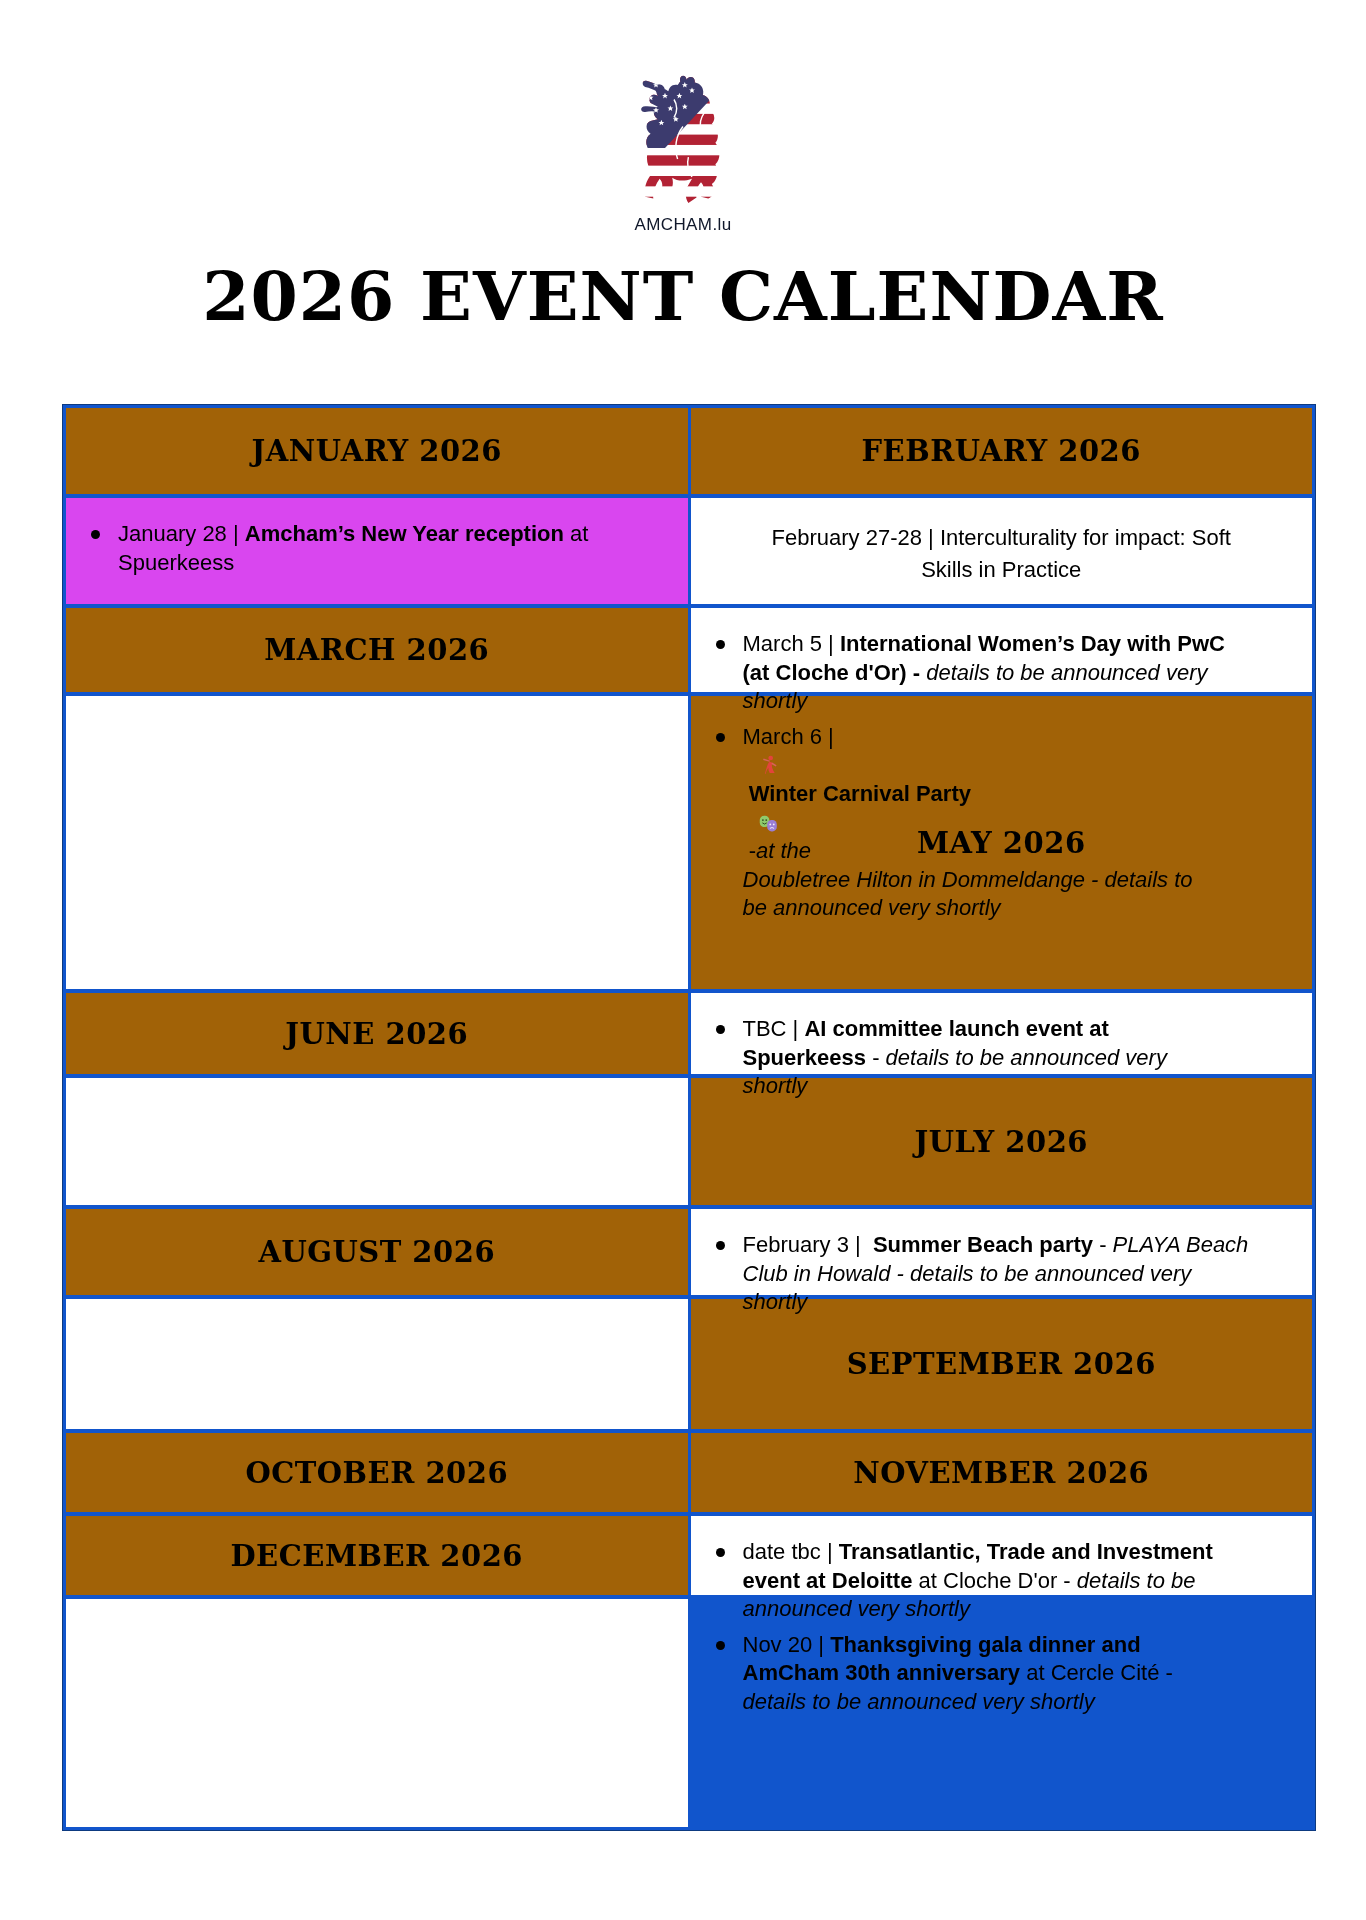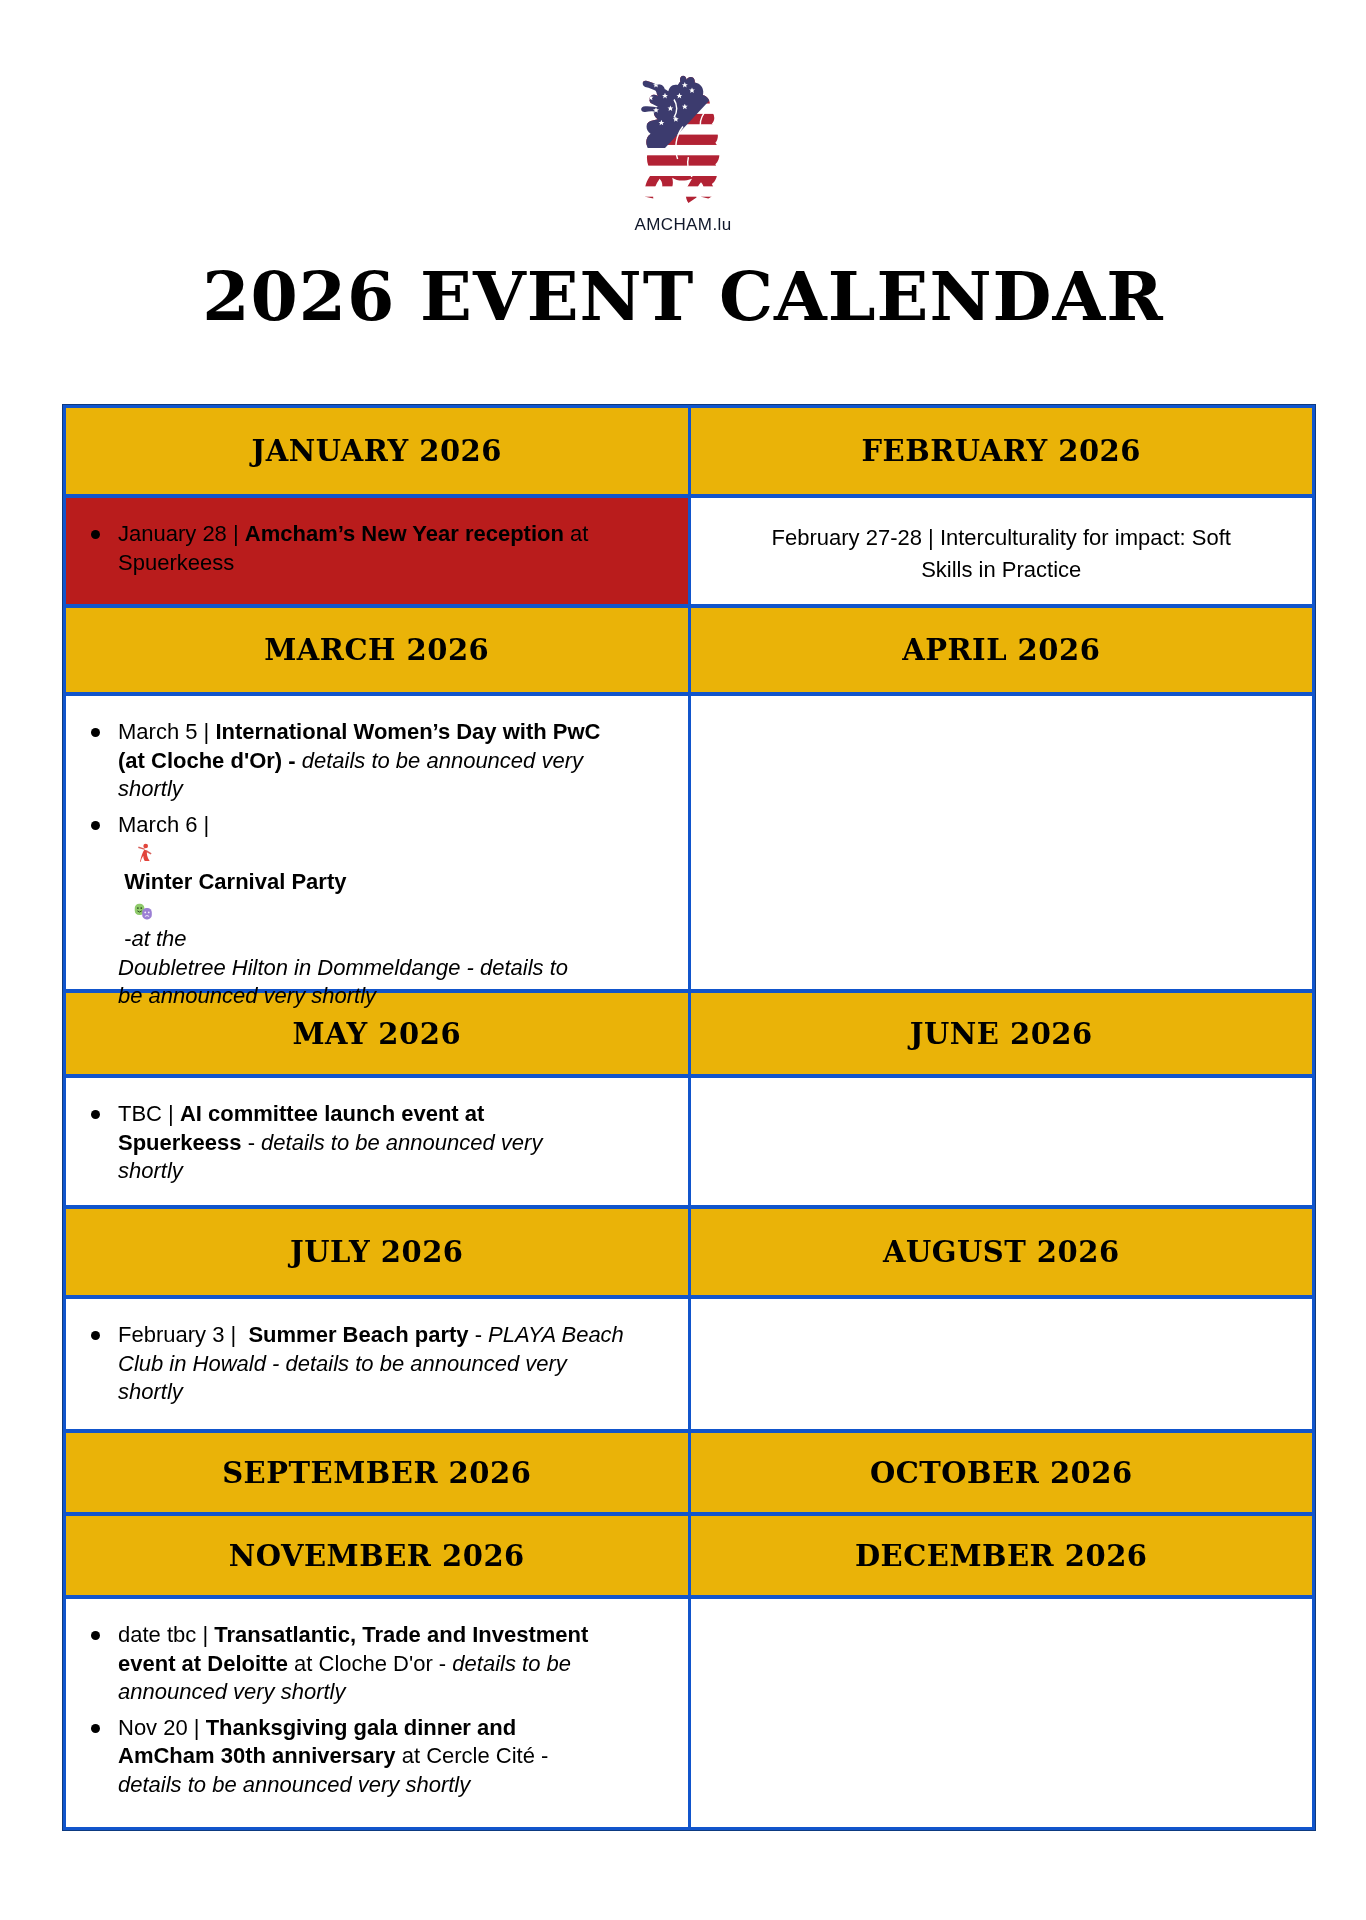--- a/index.html
+++ b/index.html
@@ -17,27 +17,27 @@
     font-weight:700;font-size:68px;line-height:1;letter-spacing:1px;margin-top:26px;
   }
   .calendar{
     margin:74px 50px 0 62px;width:1254px;box-sizing:border-box;
     display:grid;grid-template-columns:1fr 1fr;
     grid-template-rows:86px 106px 84px 293px 81px 127px 86px 130px 79px 79px 228px;
     column-gap:3px;row-gap:4px;padding:3px;background:#1155cc;border:1px solid #0d3a80;
   }
   .cell{background:#fff;box-sizing:border-box;min-width:0;}
   .month-cell{
-    background:#eab308;display:flex;align-items:center;justify-content:center;
+    background:#a16207;display:flex;align-items:center;justify-content:center;
     font-family:"DejaVu Serif","Liberation Serif",serif;font-weight:700;
     font-size:29px;letter-spacing:.5px;
   }
   .event-cell{padding:22px 16px 6px 52px;font-size:22px;line-height:1.3;}
   .event-cell.center{padding:24px 28px 24px;text-align:center;line-height:1.45;}
-  .highlight{background:#b91c1c;}
+  .highlight{background:#d946ef;}
   .event-item{position:relative;white-space:pre-wrap;margin-bottom:7px;}
   .event-item.bulleted::before{
     content:"";position:absolute;left:-27px;top:10px;width:9px;height:9px;
     border-radius:50%;background:#000;
   }
   .b{font-weight:700}
   .i{font-style:italic}
   .emoji{display:inline-block;vertical-align:-4px;margin:0 3px;line-height:0;}
 </style>
 </head>
@@ -89,21 +89,20 @@
       <div class="cell month-cell">FEBRUARY 2026</div>
       <div class="cell event-cell highlight">
         <div class="event-item bulleted"><span>January 28 | </span><span class="b">Amcham’s New Year reception</span><span> at
 Spuerkeess</span></div>
       </div>
       <div class="cell event-cell center">
         <div class="event-item"><span>February 27-28 | Interculturality for impact: Soft
 Skills in Practice</span></div>
       </div>
       <div class="cell month-cell">MARCH 2026</div>
-      <div class="cell month-cell">APRIL 2026</div>
       <div class="cell event-cell">
         <div class="event-item bulleted"><span>March 5 | </span><span class="b">International Women’s Day with PwC
 (at Cloche d'Or) - </span><span class="i">details to be announced very
 shortly</span></div>
         <div class="event-item bulleted"><span>March 6 | </span>
   <span class="emoji"><svg width="21" height="22" viewBox="0 0 24 24" aria-hidden="true">
               <circle cx="14.5" cy="4" r="2.7" fill="#e2443b"></circle>
               <path d="M8,22 C9.5,15.5 11,10.5 13,8.2 L16.2,9.2 C15.2,13 16.2,17 19,21 L13.4,21 C12.3,19 11.7,17 11.8,15 C10.3,17 9.2,19.4 8.9,22 Z" fill="#e2443b"></path>
               <path d="M13,8.4 L5.8,6.2 L6.4,4.6 L13.8,7 Z" fill="#d8605a"></path>
               <path d="M16.2,9.2 L21.2,12.2 L20.3,13.7 L15.2,10.8 Z" fill="#d8605a"></path>

